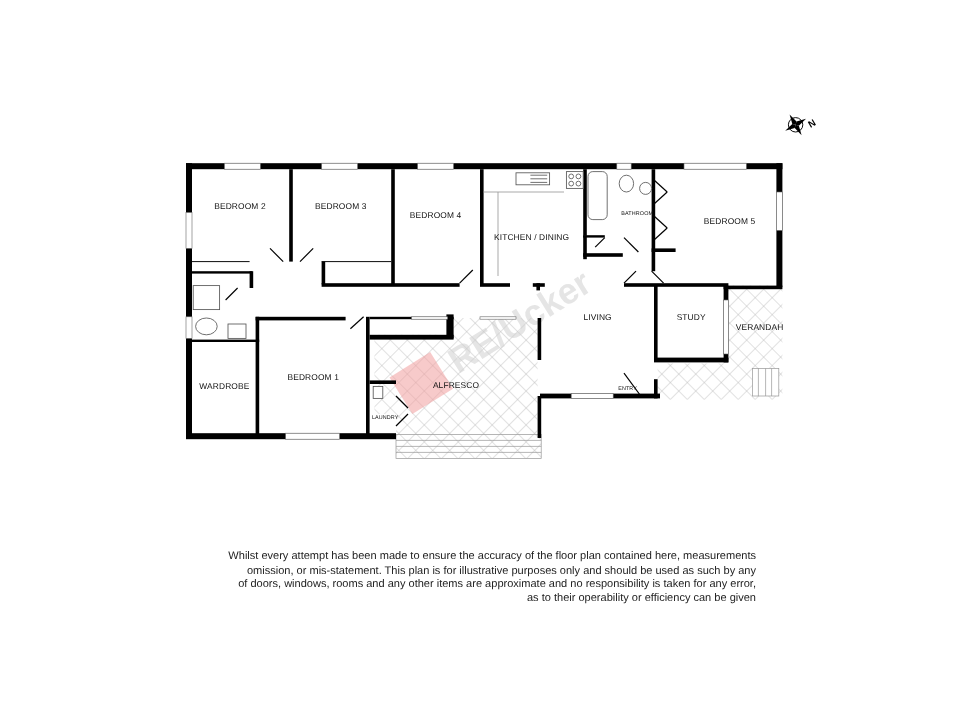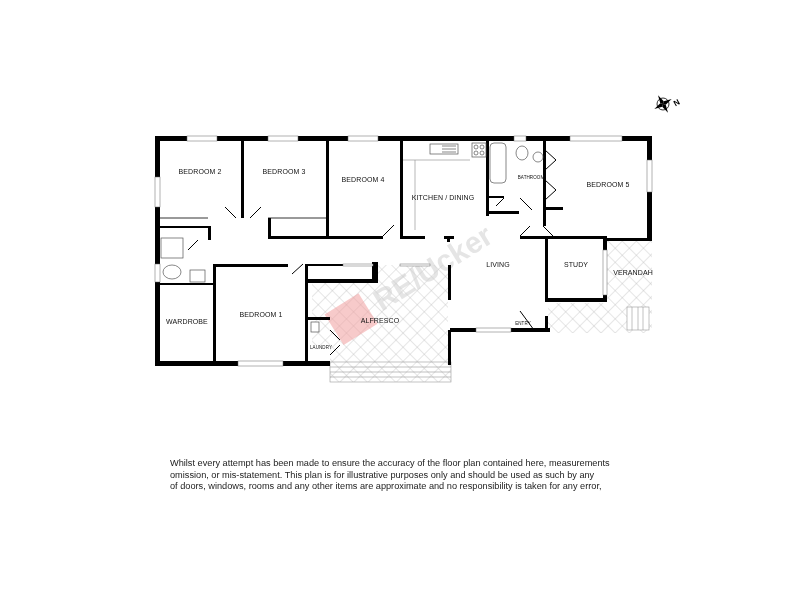--- a/index.html
+++ b/index.html
@@ -1,20 +1,20 @@
 <!DOCTYPE html>
 <html><head>
 <meta charset="utf-8">
 <style>
   html, body { margin: 0; padding: 0; background: #ffffff; }
   body { width: 800px; height: 600px; position: relative; overflow: hidden; font-family: "Liberation Sans", sans-serif; }
   #plan { position: absolute; left: 0; top: 0; }
   .room-label { font-family: "Liberation Sans", sans-serif; font-size: 7px; fill: #111; text-anchor: middle; font-weight: normal; letter-spacing: 0.1px; }
   .small-label { font-size: 4.5px; }
-  .disclaimer { position: absolute; left: 170px; top: 458px; width: 460px; text-align: left; font-family: "Liberation Sans", sans-serif; font-size: 9.2px; line-height: 11.5px; color: #222; }
+  .disclaimer { position: absolute; left: 170px; top: 458px; width: 460px; text-align: right; font-family: "Liberation Sans", sans-serif; font-size: 9.2px; line-height: 11.5px; color: #222; }
   .disclaimer span { display: block; white-space: nowrap; }
 </style>
 </head>
 <body>
 
 <svg id="plan" width="800" height="600" viewBox="0 0 800 600">
   <defs>
     <pattern id="hatch" width="10" height="10" patternUnits="userSpaceOnUse" patternTransform="rotate(45)">
       <rect width="10" height="10" fill="#ffffff"></rect>
       <line x1="0" y1="0" x2="0" y2="10" stroke="#b8b8b8" stroke-width="0.7"></line>
@@ -182,13 +182,14 @@
     <polygon points="10,0 2,2 0,0 2,-2" fill="#000" transform="rotate(-30)"></polygon>
     <polygon points="-10,0 -2,2 0,0 -2,-2" fill="#000" transform="rotate(-30)"></polygon>
     <text x="11" y="3" font-family="Liberation Sans, sans-serif" font-size="8" font-weight="bold" fill="#000" transform="rotate(-30 11 0)">N</text>
   </g>
 </svg>
 
 <div class="disclaimer">
   <span>Whilst every attempt has been made to ensure the accuracy of the floor plan contained here, measurements</span>
   <span>omission, or mis-statement. This plan is for illustrative purposes only and should be used as such by any</span>
   <span>of doors, windows, rooms and any other items are approximate and no responsibility is taken for any error,</span>
+  <span>as to their operability or efficiency can be given</span>
 </div>
 
 </body></html>

